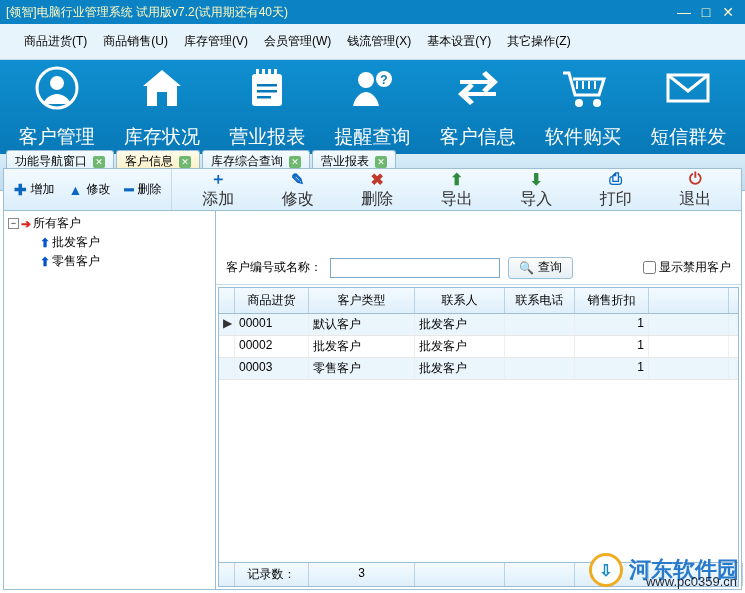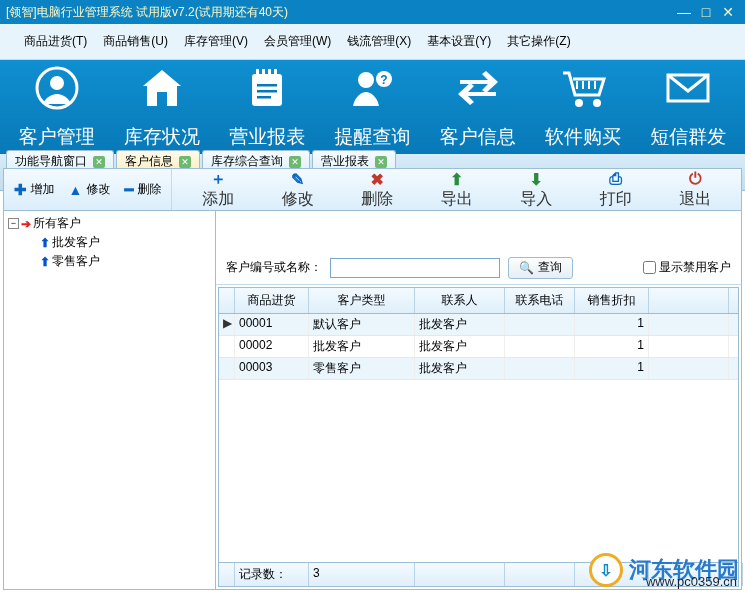--- a/index.html
+++ b/index.html
@@ -51,21 +51,21 @@
 .grid-head, .grid-row, .grid-foot { display:grid; grid-template-columns: 16px 74px 106px 90px 70px 74px 80px 14px; }
 .grid-head { background:linear-gradient(#f3faff,#dfeffa); border-bottom:1px solid #9cbed5; }
 .grid-head .cell { border-right:1px solid #b8d3e5; text-align:center; padding:4px 2px; }
 .grid-body { flex:1; overflow:auto; background:#fff; }
 .grid-row { border-bottom:1px solid #e7e7e7; }
 .grid-row.alt { background:#eaf5fc; }
 .grid-row .cell { border-right:1px solid #eee; padding:2px 4px; white-space:nowrap; overflow:hidden; }
 .grid-row .cell.num { text-align:right; }
 .row-indicator { text-align:center; color:#333; }
 .grid-foot { border-top:1px solid #9cbed5; background:linear-gradient(#f3faff,#dfeffa); }
-.grid-foot .cell { border-right:1px solid #b8d3e5; padding:3px 4px; }
+.grid-foot .cell { border-right:1px solid #b8d3e5; padding:3px 4px;text-align:center; }
 
 .watermark { position:absolute; right:6px; bottom:6px; display:flex; align-items:center; gap:6px; opacity:.95; pointer-events:none; }
 .watermark .wm-logo { width:34px; height:34px; border-radius:50%; border:3px solid #f0a818; background:#fff; display:flex; align-items:center; justify-content:center; color:#0b82c3; font-weight:bold; font-size:16px; }
 .watermark .wm-text { color:#1e73c9; font-size:22px; font-family: "KaiTi","STKaiti",serif; font-weight:bold; }
 .watermark .wm-url { position:absolute; right:2px; bottom:-2px; color:#0f172a; font-size:13px; }
 </style>
 </head>
 <body>
 
 <div class="titlebar">

